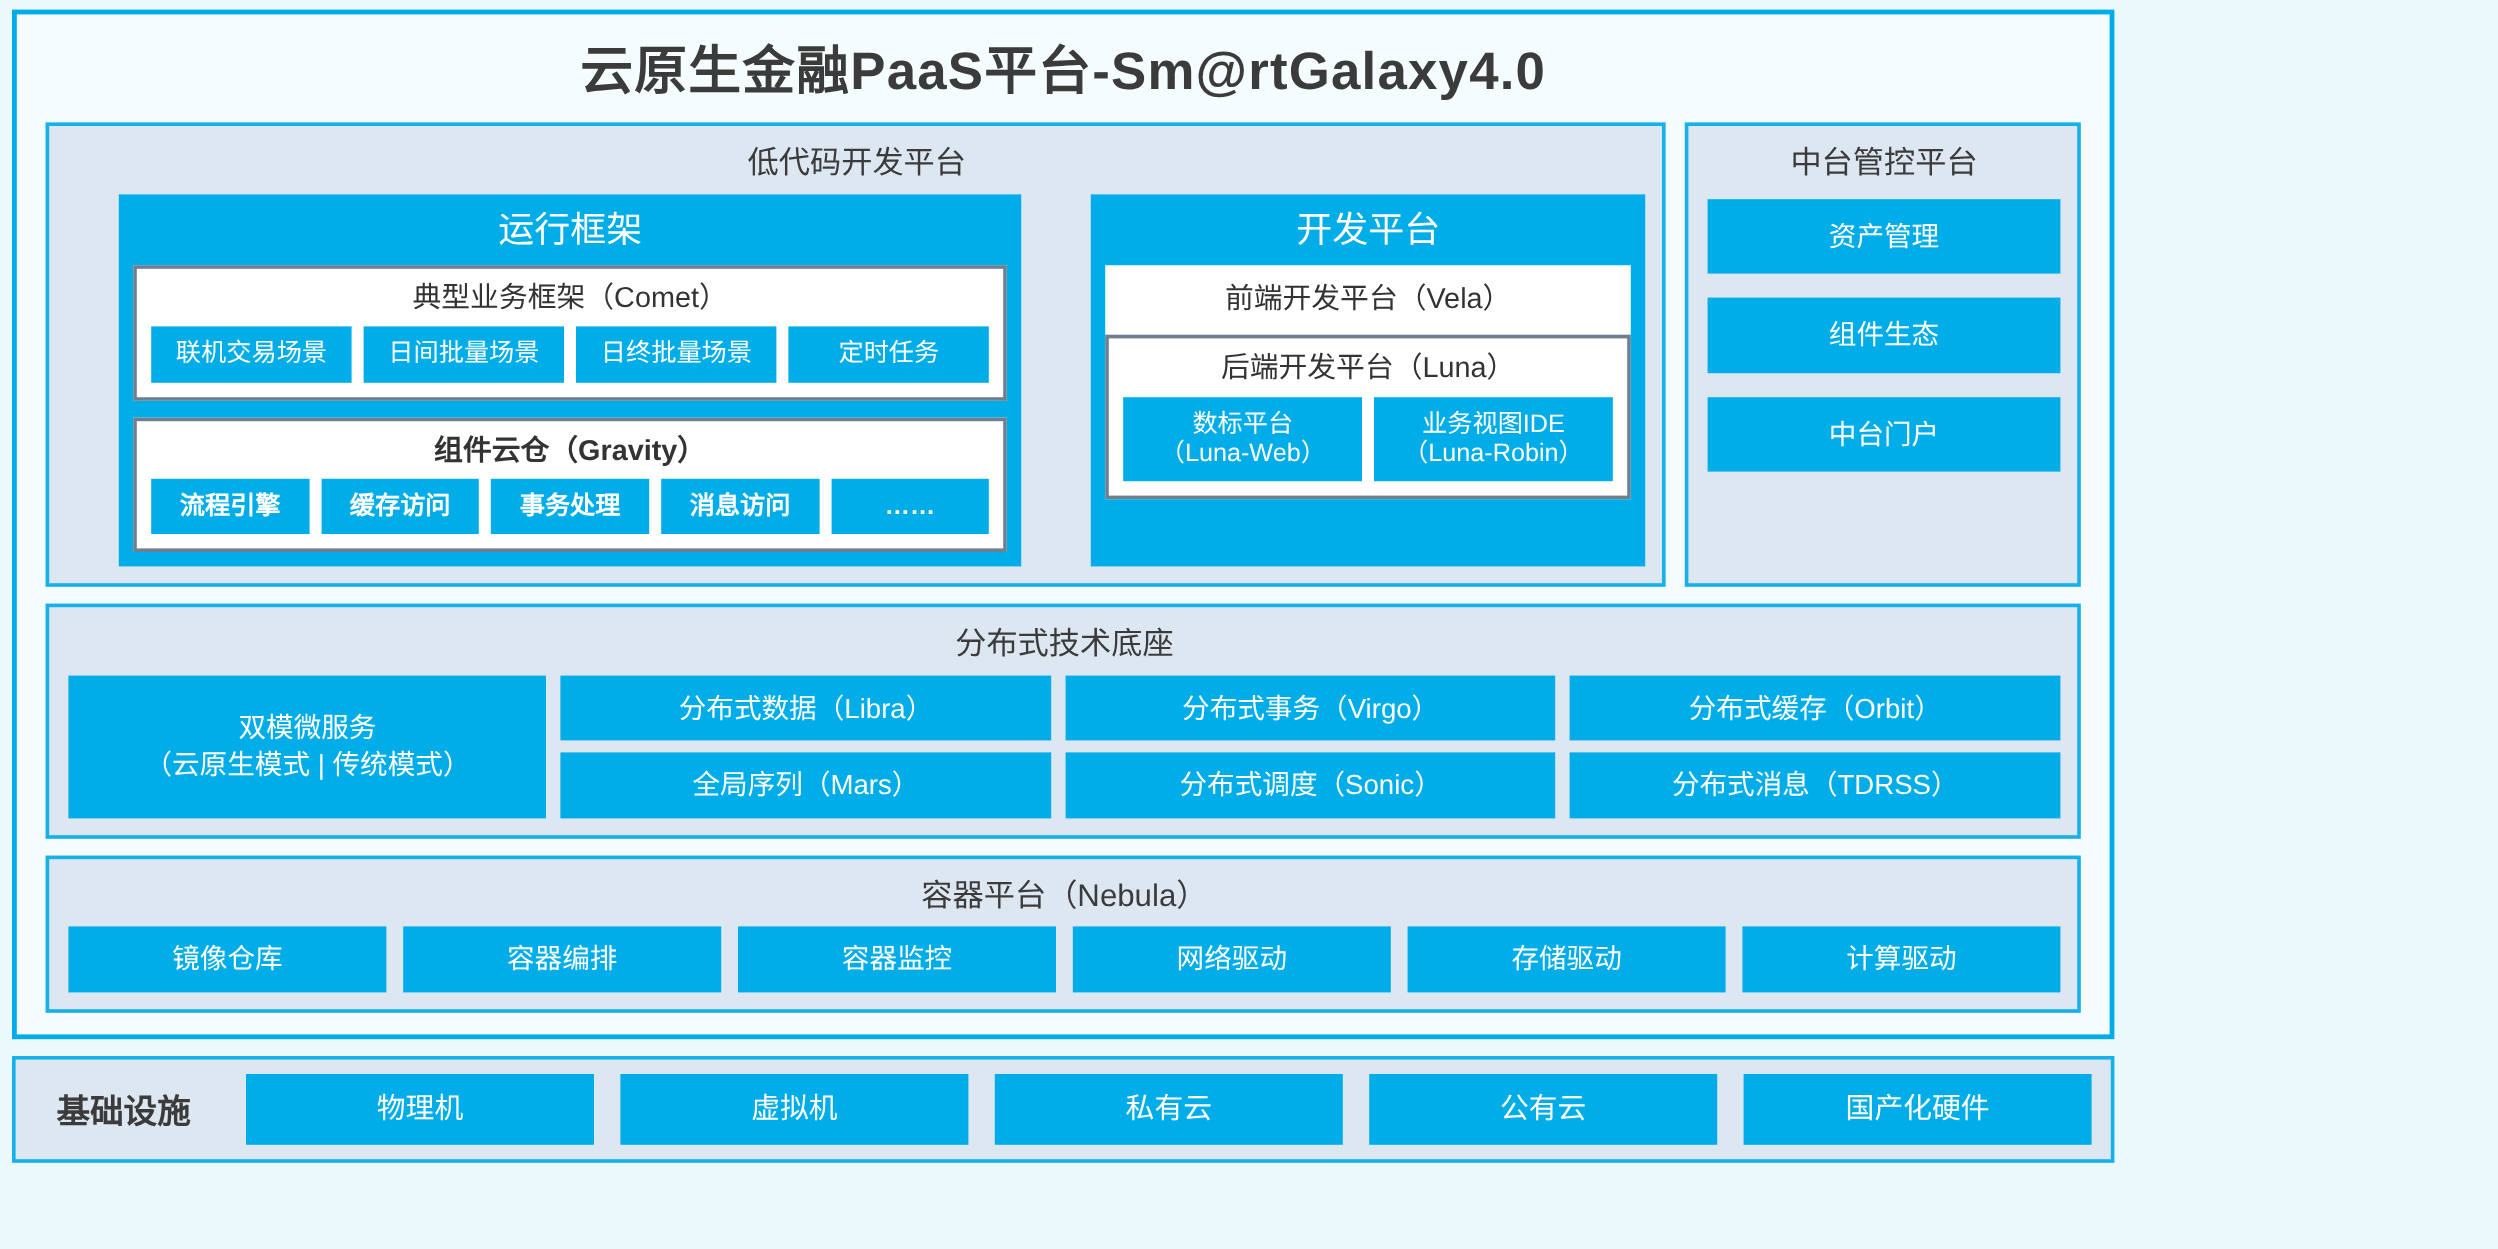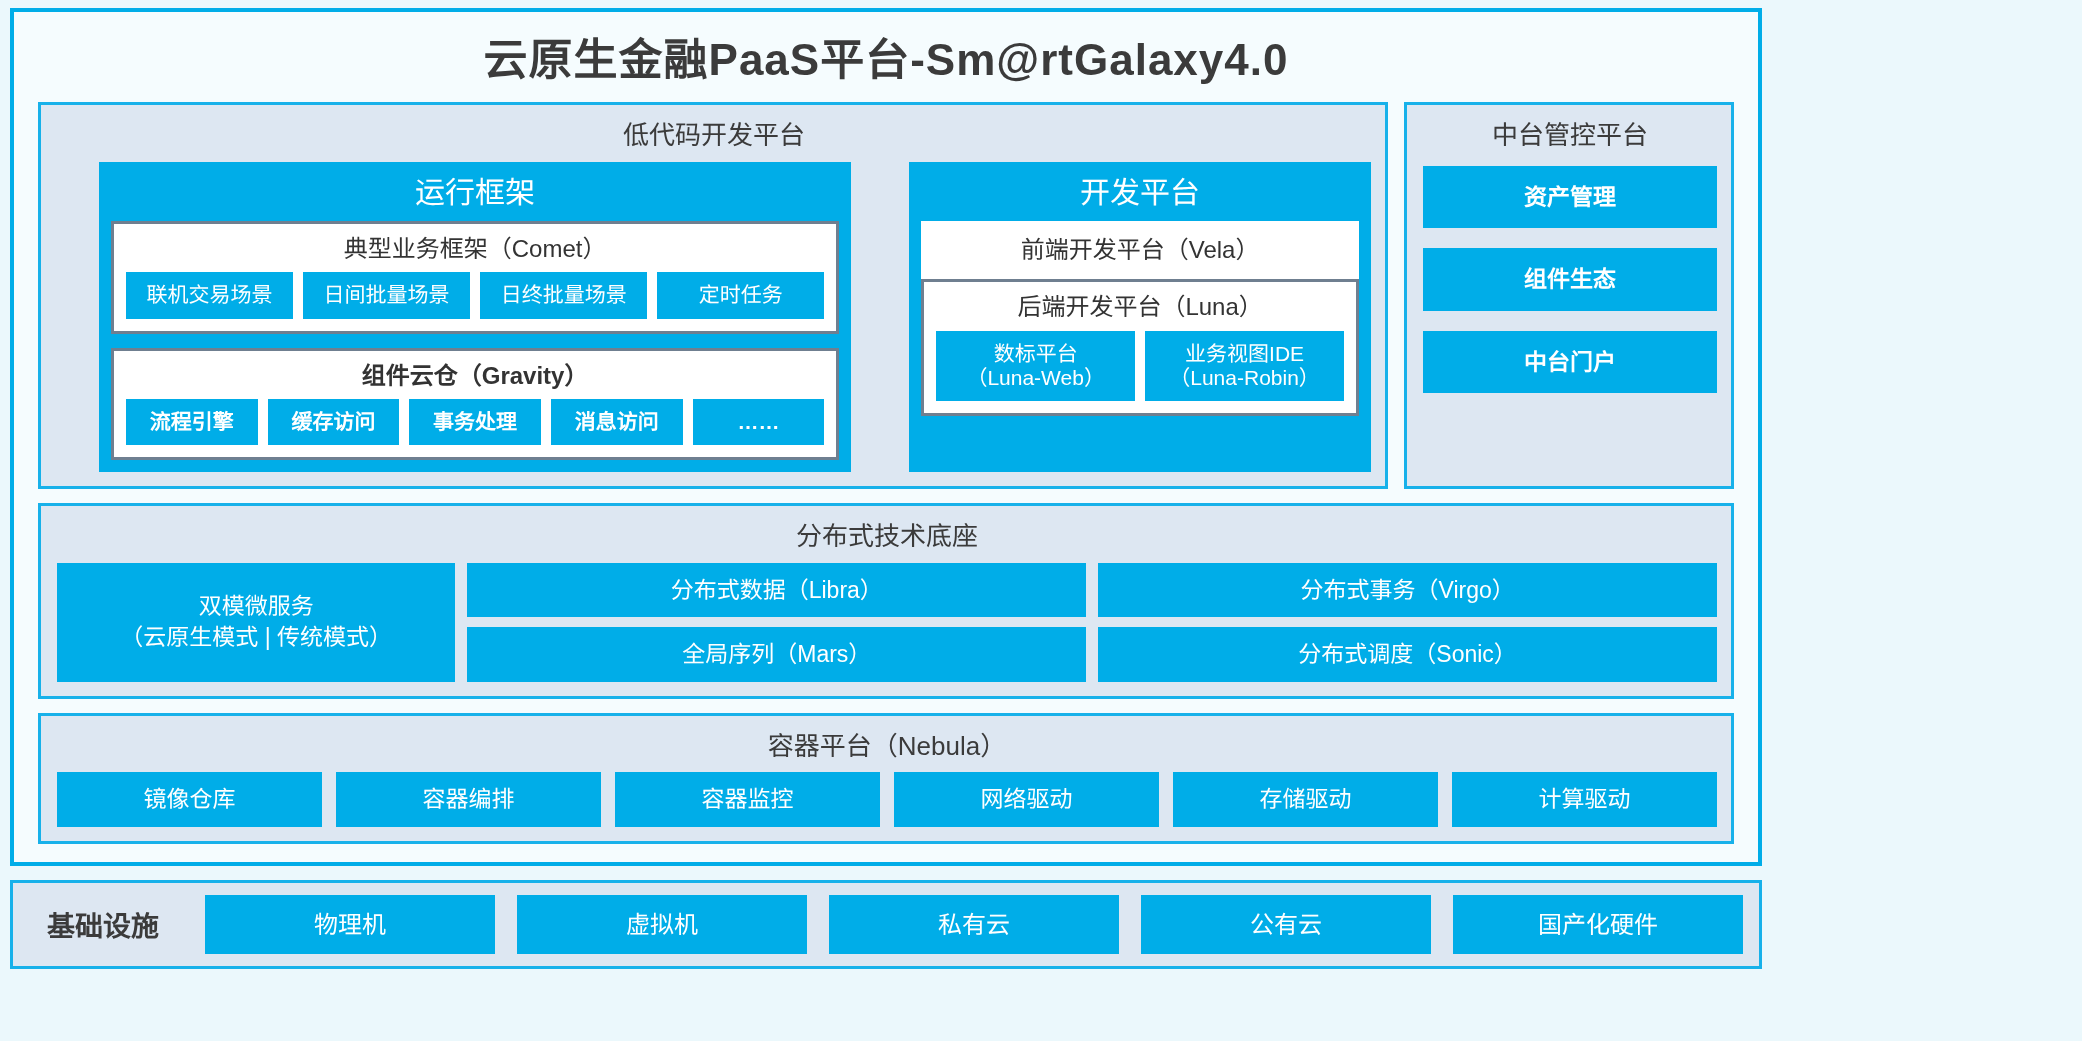--- a/index.html
+++ b/index.html
@@ -149,21 +149,20 @@
   .chip .l2 { display: block; }
 
   
   .midoffice-stack {
     display: flex;
     flex-direction: column;
     gap: 20px;
     flex: 1 1 auto;
     justify-content: flex-start;
     padding-top: 4px;
-    font-weight: bold;
   }
   .midoffice-stack .chip {
     flex: 0 0 auto;
     font-size: 23px;
     padding: 18px 4px;
   }
 
   
   .tech-panel { margin-top: 14px; }
   .tech-grid {
@@ -298,20 +297,24 @@
         <div class="tech-col">
           <div class="chip">分布式数据（Libra）</div>
           <div class="chip">全局序列（Mars）</div>
         </div>
 
         <div class="tech-col">
           <div class="chip">分布式事务（Virgo）</div>
           <div class="chip">分布式调度（Sonic）</div>
         </div>
 
+        <div class="tech-col">
+          <div class="chip">分布式缓存（Orbit）</div>
+          <div class="chip">分布式消息（TDRSS）</div>
+        </div>
 
       </div>
     </div>
 
     <div class="panel container-panel">
       <div class="panel-title">容器平台（Nebula）</div>
       <div class="container-row">
         <div class="chip">镜像仓库</div>
         <div class="chip">容器编排</div>
         <div class="chip">容器监控</div>

